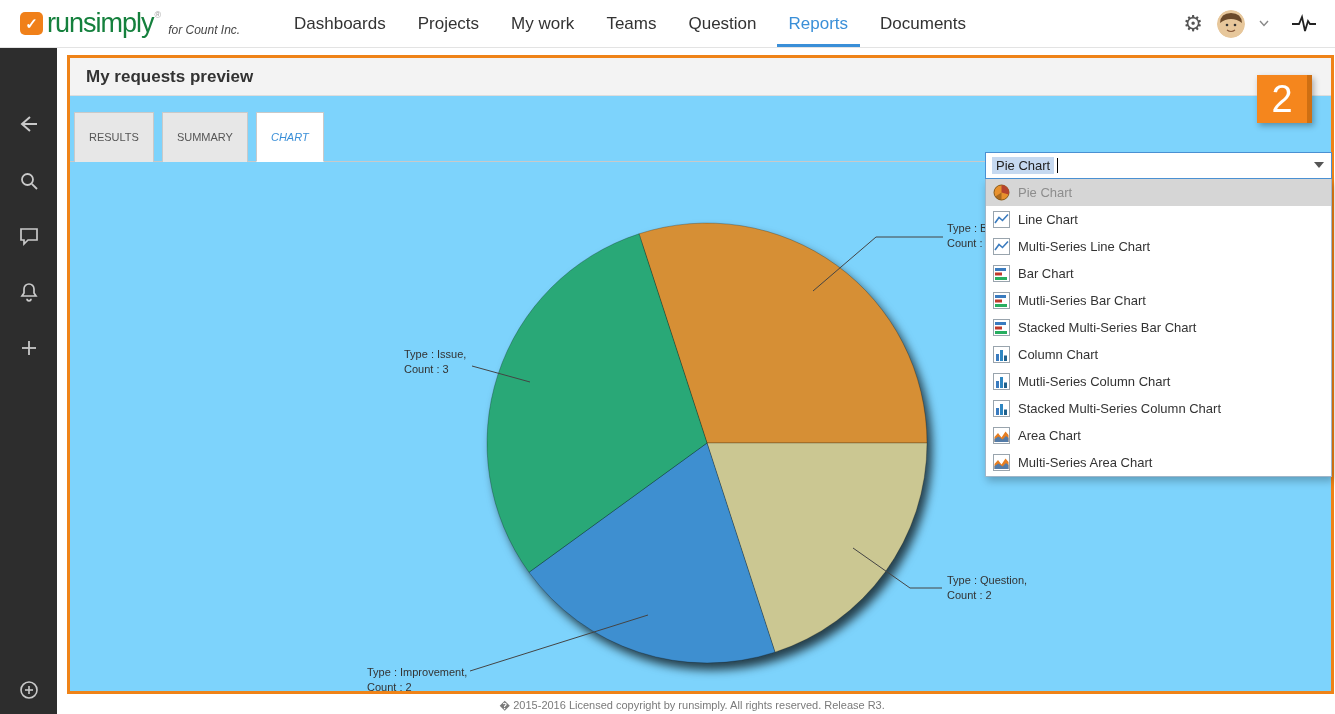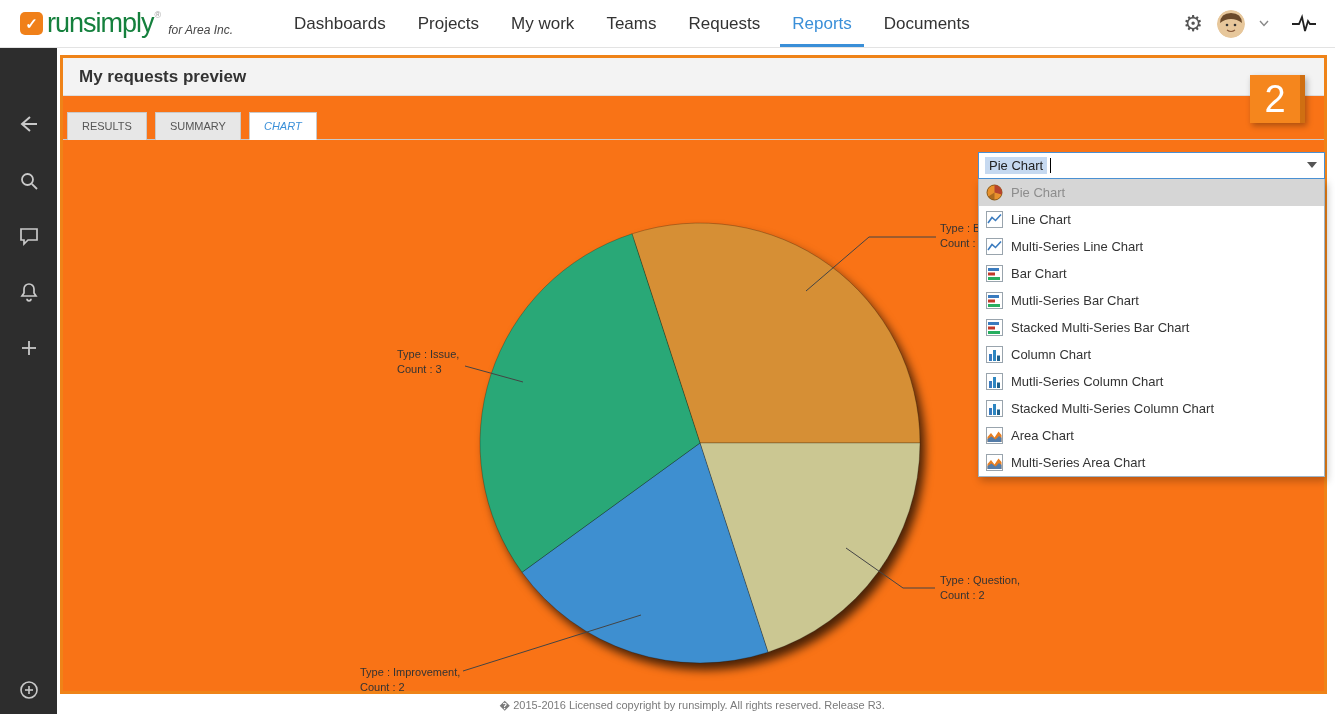--- a/index.html
+++ b/index.html
@@ -27,32 +27,32 @@
   .avatar{width:28px;height:28px;border-radius:50%;display:block;cursor:pointer;}
   .chevron-down{display:block;cursor:pointer;}
   .pulse{display:block;cursor:pointer;margin-left:8px;}
   
   .sidebar{position:absolute;left:0;top:48px;width:57px;height:666px;background:#2d2d2d;z-index:35;}
   .sb-icon{position:absolute;left:50%;transform:translateX(-50%);color:#c9c9c9;cursor:pointer;}
   .sb-icon svg{display:block;}
   .sb-back{top:65px;} .sb-search{top:122px;} .sb-chat{top:177px;} .sb-bell{top:233px;}
   .sb-plus{top:289px;} .sb-timeadd{top:631px;}
   
-  .panel{position:absolute;left:60px;top:55px;width:1267px;height:639px;
-    border:3px solid #ef8318;background:#f97316;box-sizing:border-box;z-index:5;}
+  .panel{position:absolute;left:67px;top:55px;width:1267px;height:639px;
+    border:3px solid #ef8318;background:#7dd3fc;box-sizing:border-box;z-index:5;}
   .panel-inner{position:relative;width:100%;height:100%;}
   .panel-header{position:absolute;left:0;top:0;right:0;height:38px;background:#f3f3f3;
     border-bottom:1px solid #ddd;display:flex;align-items:center;padding-left:16px;box-sizing:border-box;}
   .panel-title{font-size:17px;font-weight:bold;color:#333;}
   .step-badge{position:absolute;left:1187px;top:17px;width:55px;height:48px;background:#f5861d;
     border-right:5px solid #cf6f12;box-sizing:border-box;color:#fff;font-size:38px;
     display:flex;align-items:center;justify-content:center;z-index:30;box-shadow:2px 3px 6px rgba(0,0,0,0.3);}
   .tabs{position:absolute;left:0;top:54px;right:0;display:flex;gap:8px;padding-left:4px;
     border-bottom:1px solid #c9c9c9;box-sizing:border-box;}
-  .tab{padding:7px 14px;font-size:11px;color:#555;background:#e7e7e7;
+  .tab{padding:18px 14px;font-size:11px;color:#555;background:#e7e7e7;
     border:1px solid #c9c9c9;border-bottom:none;margin-bottom:-1px;cursor:pointer;white-space:nowrap;}
   .tab.active{background:#fff;color:#3a8fd8;border-bottom:1px solid #fff;font-style:italic;}
   
   .chart-area{position:absolute;left:0;top:83px;right:0;bottom:0;}
   .chart-svg{position:absolute;left:0;top:0;width:1261px;height:550px;z-index:1;}
   .pie-group{filter:drop-shadow(5px 7px 5px rgba(0,0,0,0.7));}
   .leader{stroke:#444;stroke-width:1;fill:none;}
   .chart-label{position:absolute;font-size:11px;line-height:15px;color:#333;white-space:nowrap;z-index:2;}
   .lbl-0{left:877px;top:80px;}   
   .lbl-1{left:877px;top:432px;}  
@@ -104,28 +104,28 @@
     <path d="M1.5 15 L1.5 10 5 6 8.5 10.5 12.5 4.5 15.5 8 15.5 15 Z" fill="#e67e22"></path>
     <path d="M1.5 15 L1.5 12 5.5 9.5 9.5 12.5 13 9 15.5 11 15.5 15 Z" fill="#3a7bbf" opacity="0.85"></path>
   </symbol>
 </svg>
 
 <header class="topbar">
   <div class="logo-wrap">
     <span class="logo-mark">✓</span>
     <span class="logo-text">runsimply</span>
     <span class="logo-reg">®</span>
-    <span class="logo-tagline">for Area Inc.</span>
+    <span class="logo-tagline">for Count Inc.</span>
   </div>
   <nav class="nav">
     <div class="nav-item">Dashboards</div>
     <div class="nav-item">Projects</div>
     <div class="nav-item">My work</div>
     <div class="nav-item">Teams</div>
-    <div class="nav-item">Requests</div>
+    <div class="nav-item">Question</div>
     <div class="nav-item active">Reports</div>
     <div class="nav-item">Documents</div>
   </nav>
   <div class="topbar-right">
     <span class="gear">⚙</span>
     <svg class="avatar" viewBox="0 0 28 28">
       <circle cx="14" cy="14" r="14" fill="#e7c79b"></circle>
       <path d="M3 13 Q3.5 3 14 3 Q24.5 3 25 13 Q20 9 14 9 Q8 9 3 13 Z" fill="#6b4a2b"></path>
       <circle cx="10" cy="15" r="1.3" fill="#333"></circle>
         <circle cx="18" cy="15" r="1.3" fill="#333"></circle>

